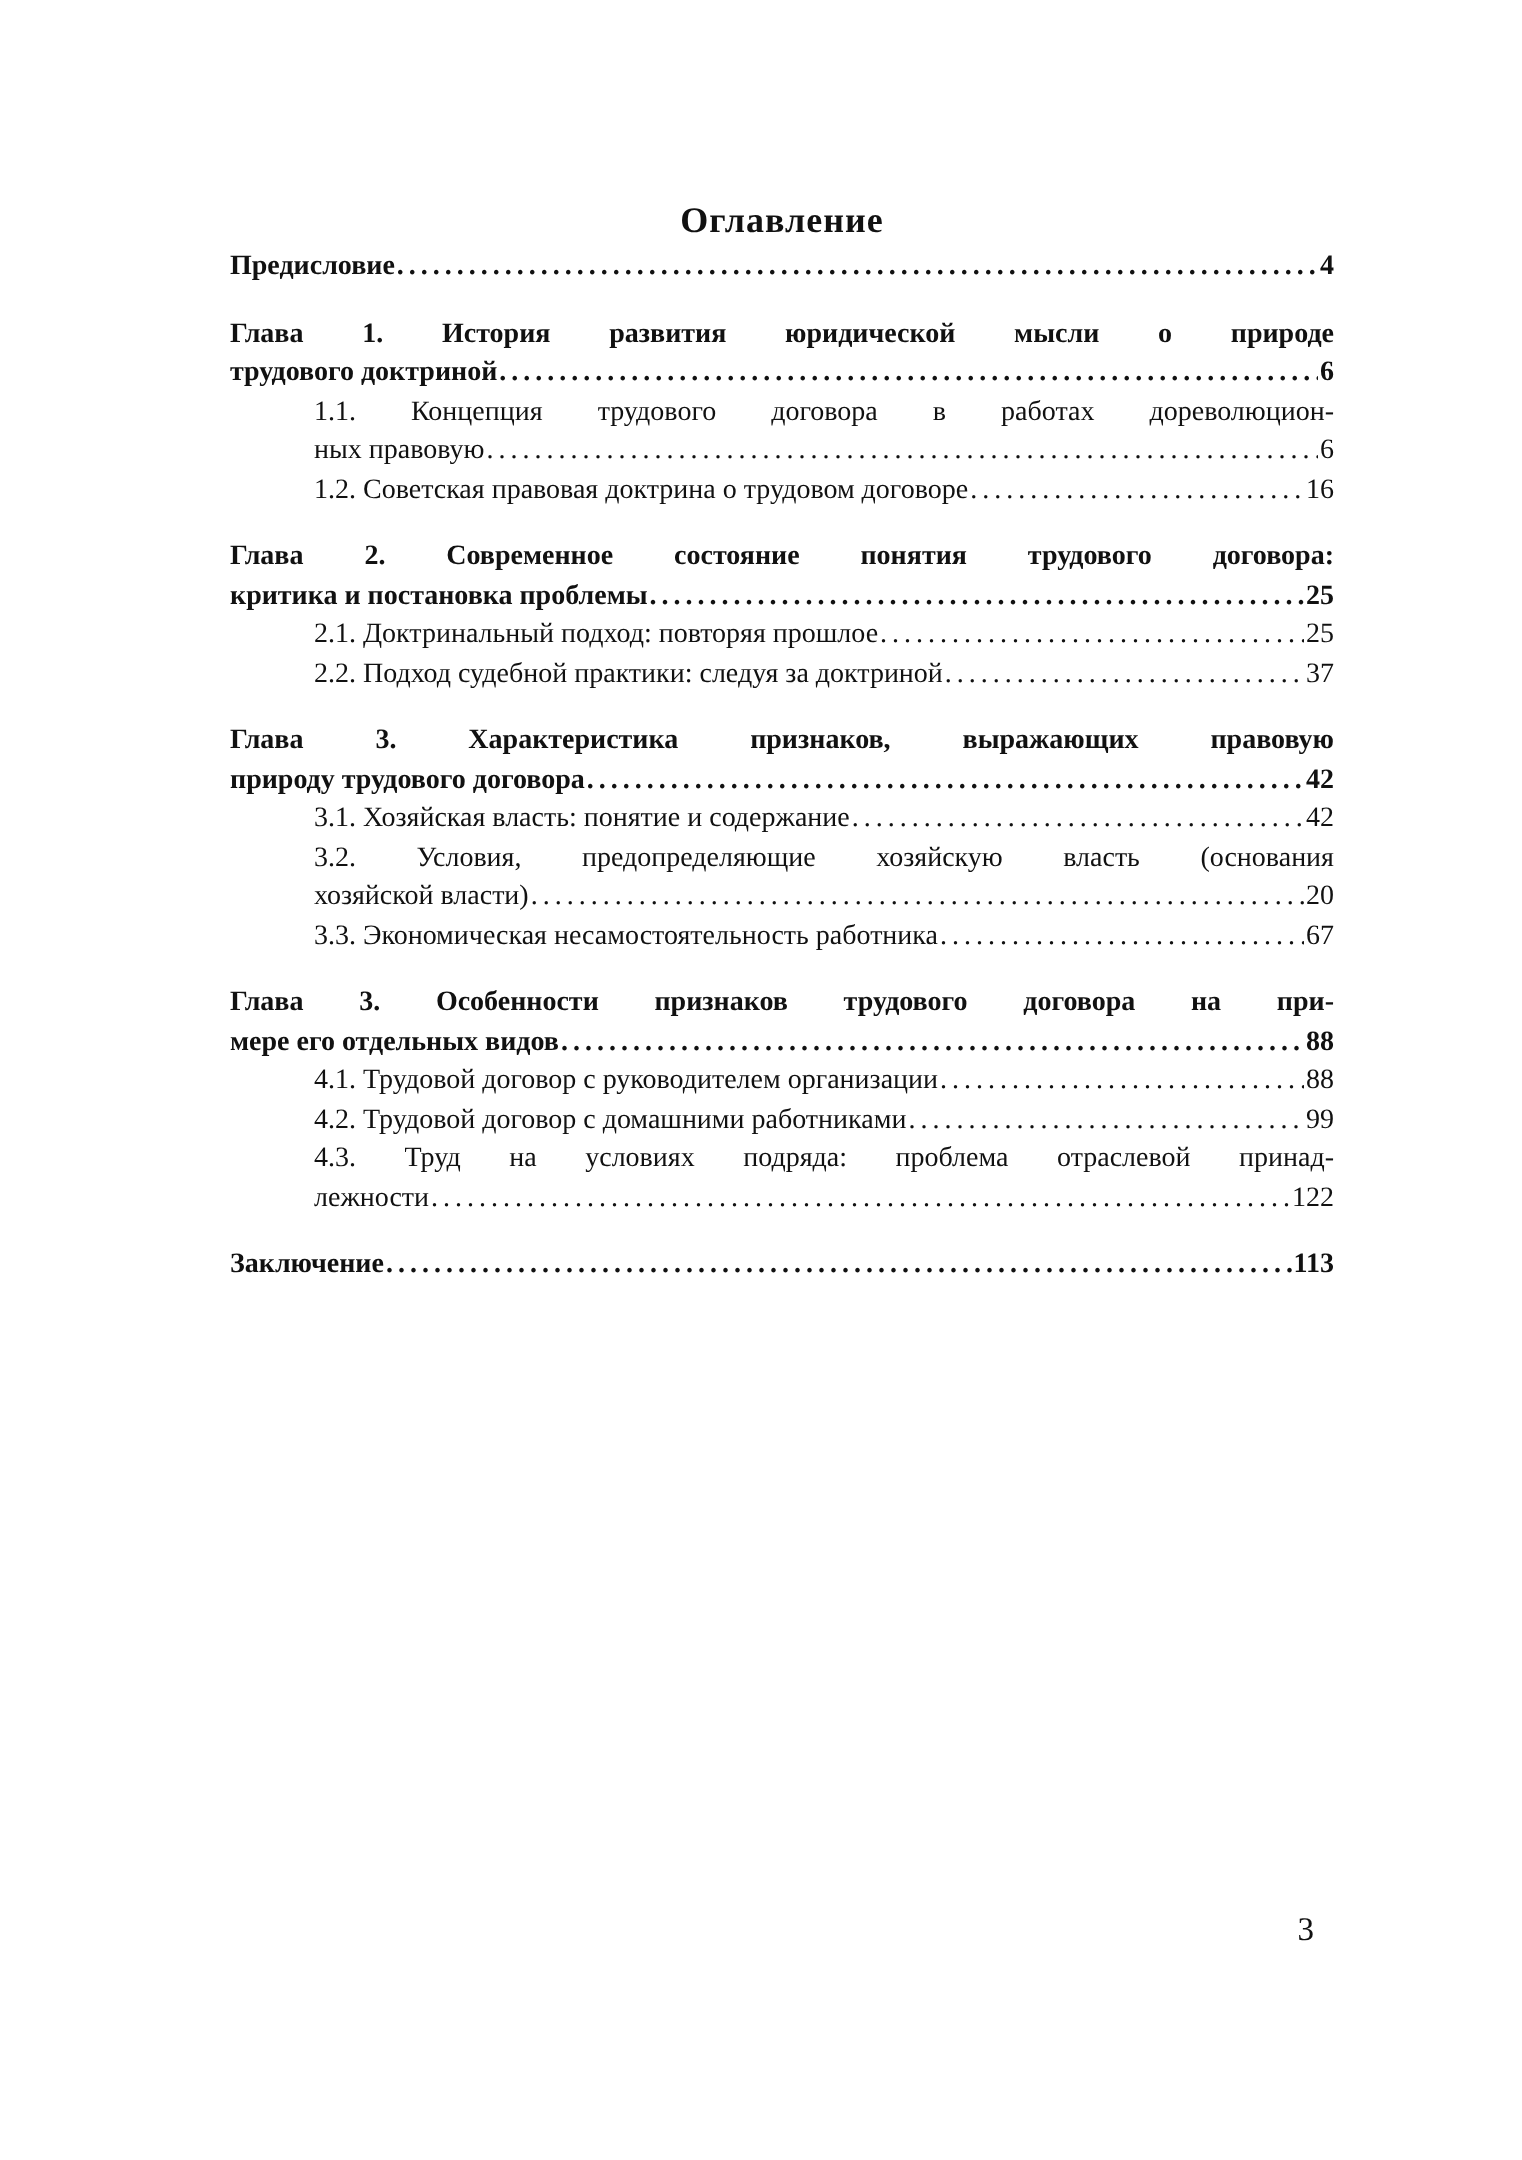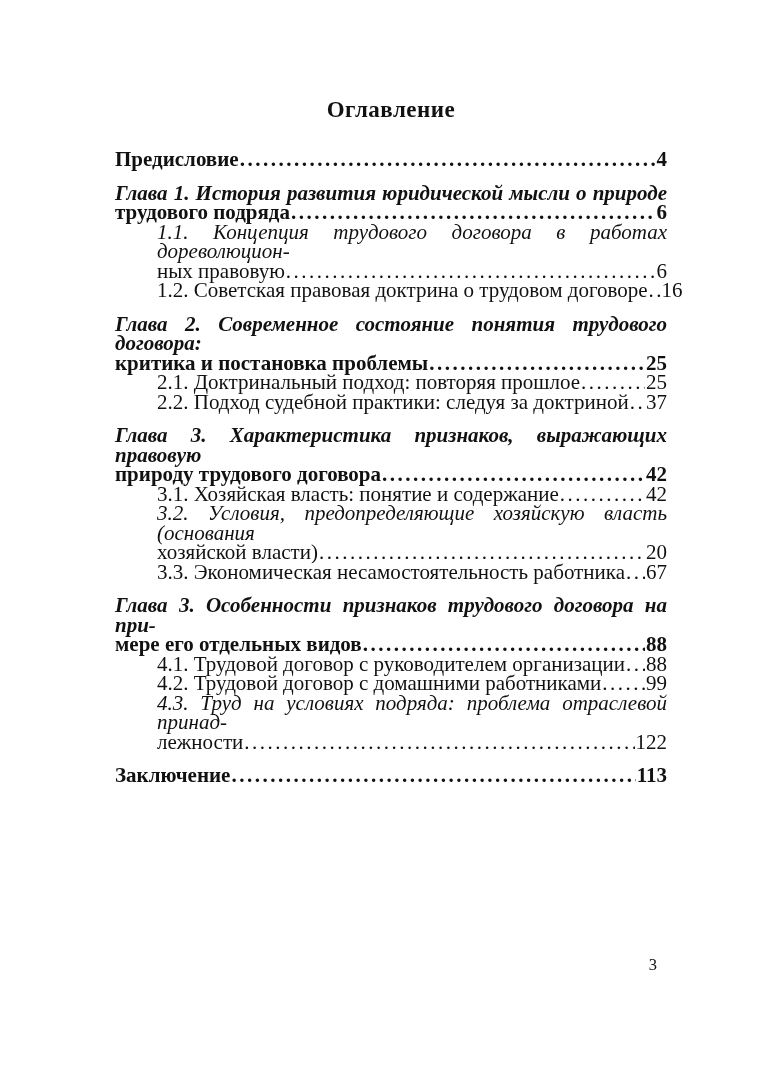--- a/index.html
+++ b/index.html
@@ -16,42 +16,41 @@
     color: #111111;
     overflow: hidden;
     box-sizing: border-box;
   }
   .title {
     position: absolute;
     top: 96px;
     left: 115px;
     right: 94px;
     text-align: center;
-    font-size: 23px;
+    font-size: 18px;
     font-weight: bold;
     line-height: 28px;
     letter-spacing: 0.5px;
   }
   .toc {
     position: absolute;
-    top: 150px;
+    top: 124px;
     left: 115px;
     right: 94px;
-    font-size: 21px;
+    font-size: 14px;
     line-height: 19.5px;
   }
   .entry { margin: 0; }
   .entry.gap { margin-top: 14px; }
   .entry.bold { font-weight: bold; }
   .entry.indent { padding-left: 42px; }
   
   .jline {
     text-align: justify;
     text-align-last: justify;
-    font-style: italic;
   }
   
   .lastline {
     display: flex;
     align-items: baseline;
   }
   .lastline .txt {
     white-space: nowrap;
     flex: 0 0 auto;
   }
@@ -87,21 +86,21 @@
       <div class="entry bold">
         <div class="lastline">
           <span class="txt">Предисловие</span>
           <span class="dots"></span>
           <span class="pg">4</span>
         </div>
       </div>
       <div class="entry bold gap">
         <div class="jline">Глава 1. История развития юридической мысли о природе</div>
         <div class="lastline">
-          <span class="txt">трудового подряда</span>
+          <span class="txt">трудового доктриной</span>
           <span class="dots"></span>
           <span class="pg">6</span>
         </div>
       </div>
       <div class="entry indent">
         <div class="jline">1.1. Концепция трудового договора в работах дореволюцион-</div>
         <div class="lastline">
           <span class="txt">ных правовую</span>
           <span class="dots"></span>
           <span class="pg">6</span>

